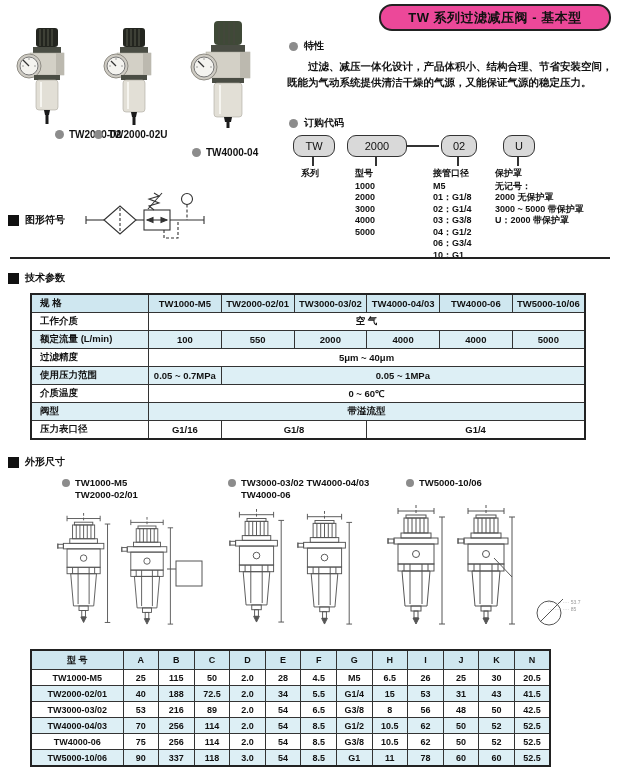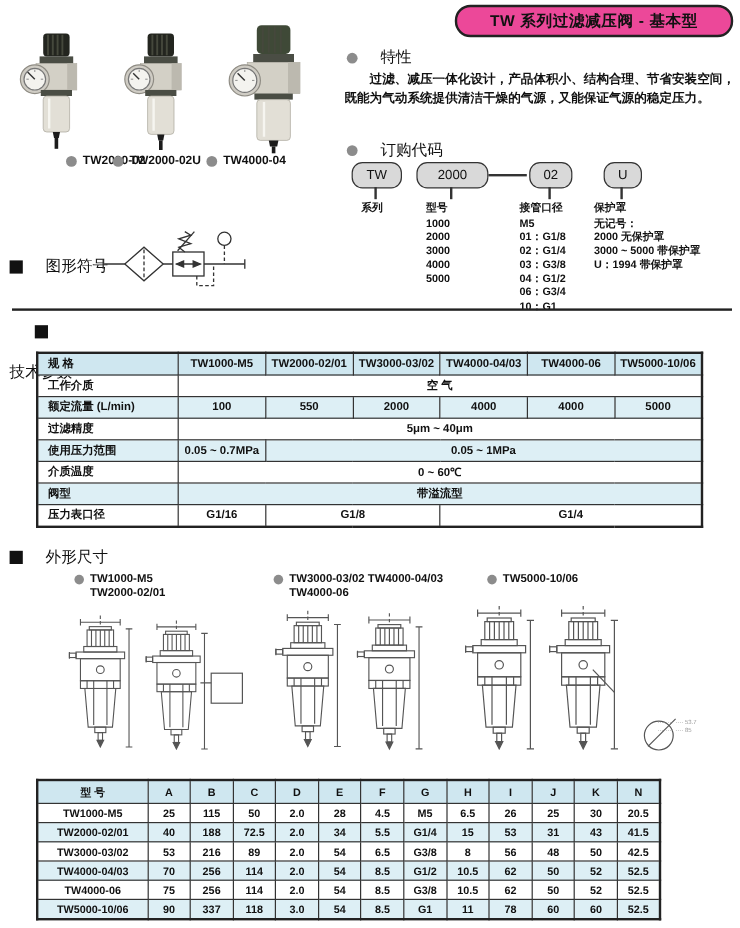--- a/index.html
+++ b/index.html
@@ -14,21 +14,21 @@
 
   
   .photos{position:absolute;left:14px;top:20px;width:252px;height:108px;
     display:flex;align-items:flex-end;justify-content:space-between;}
   .plabel{position:absolute;font-size:10px;font-weight:700;display:flex;align-items:center;gap:5px;top:129px;}
   .dot{width:9px;height:9px;border-radius:50%;background:#8c8c8c;display:inline-block;flex:none;}
   .dot.sm{width:8px;height:8px;}
   .sq{width:11px;height:11px;background:#111;display:inline-block;flex:none;}
 
   
-  .sec-h{position:absolute;display:flex;align-items:center;gap:19px;font-weight:400;font-size:13px;}
+  .sec-h{position:absolute;display:flex;align-items:center;gap:6px;font-weight:700;font-size:10px;}
 
   .feat-text{position:absolute;left:287px;top:58px;width:326px;font-size:10.5px;
     font-weight:600;line-height:1.55;text-indent:2em;}
 
   
   .order{position:absolute;left:287px;top:135px;width:328px;height:120px;font-size:9px;font-weight:700;}
   .obox{position:absolute;height:20px;border:1.5px solid #333;border-radius:9px;background:#d9d9d9;
     display:flex;align-items:center;justify-content:center;font-size:11px;font-weight:400;top:0;}
   .oline{position:absolute;top:10px;height:1.5px;background:#333;}
   .otick{position:absolute;width:1.5px;height:10px;background:#333;top:21px;}
@@ -133,21 +133,21 @@
     </svg>
   </div>
   <div class="plabel" style="left:8px;padding-left:47px;">
     <span class="dot"></span>
     <span>TW2000-02</span>
   </div>
   <div class="plabel" style="left:94px;">
     <span class="dot"></span>
     <span>TW2000-02U</span>
   </div>
-  <div class="plabel" style="left:172px;">
+  <div class="plabel" style="left:192px;margin-top:18px;">
     <span class="dot"></span>
     <span>TW4000-04</span>
   </div>
 
   <div class="sec-h" style="left:289px;top:39px;">
     <span class="dot"></span>
     <span>特性</span>
   </div>
   <div class="feat-text">过滤、减压一体化设计，产品体积小、结构合理、节省安装空间，既能为气动系统提供清洁干燥的气源，又能保证气源的稳定压力。</div>
 
@@ -189,21 +189,21 @@
           <div>06：G3/4</div>
           <div>10：G1</div>
         </div>
     </div>
     <div class="ocol" style="left:208px;width:120px;">
       <div class="olabel">保护罩</div>
       <div>
           <div>无记号：</div>
           <div>2000 无保护罩</div>
           <div>3000 ~ 5000 带保护罩</div>
-          <div>U：1994 带保护罩</div>
+          <div>U：2000 带保护罩</div>
         </div>
     </div>
   </div>
 
   <div class="sec-h" style="left:8px;top:213px;">
     <span class="sq"></span>
     <span>图形符号</span>
   </div>
   <svg class="sym-svg" width="130" height="62" viewBox="0 0 130 62">
     <g stroke="#333" fill="none" stroke-width="1.1">
@@ -221,21 +221,21 @@
       <polyline points="80,46 80,54 94,54 94,38" stroke-dasharray="3,2"></polyline>
       <line x1="86" y1="36" x2="120" y2="36"></line>
         <line x1="120" y1="32" x2="120" y2="40"></line>
       <circle cx="103" cy="15" r="5.5"></circle>
       <line x1="103" y1="20.5" x2="103" y2="36" stroke-dasharray="3,2"></line>
     </g>
   </svg>
 
   <div class="divider"></div>
 
-  <div class="sec-h" style="left:8px;top:271px;flex-direction:column;">
+  <div class="sec-h" style="left:8px;top:271px;">
     <span class="sq"></span>
     <span>技术参数</span>
   </div>
   <table class="ttab">
     <thead>
       <tr class="hblue">
         <th class="lbl">规 格</th>
         <th>TW1000-M5</th>
         <th>TW2000-02/01</th>
         <th>TW3000-03/02</th>

